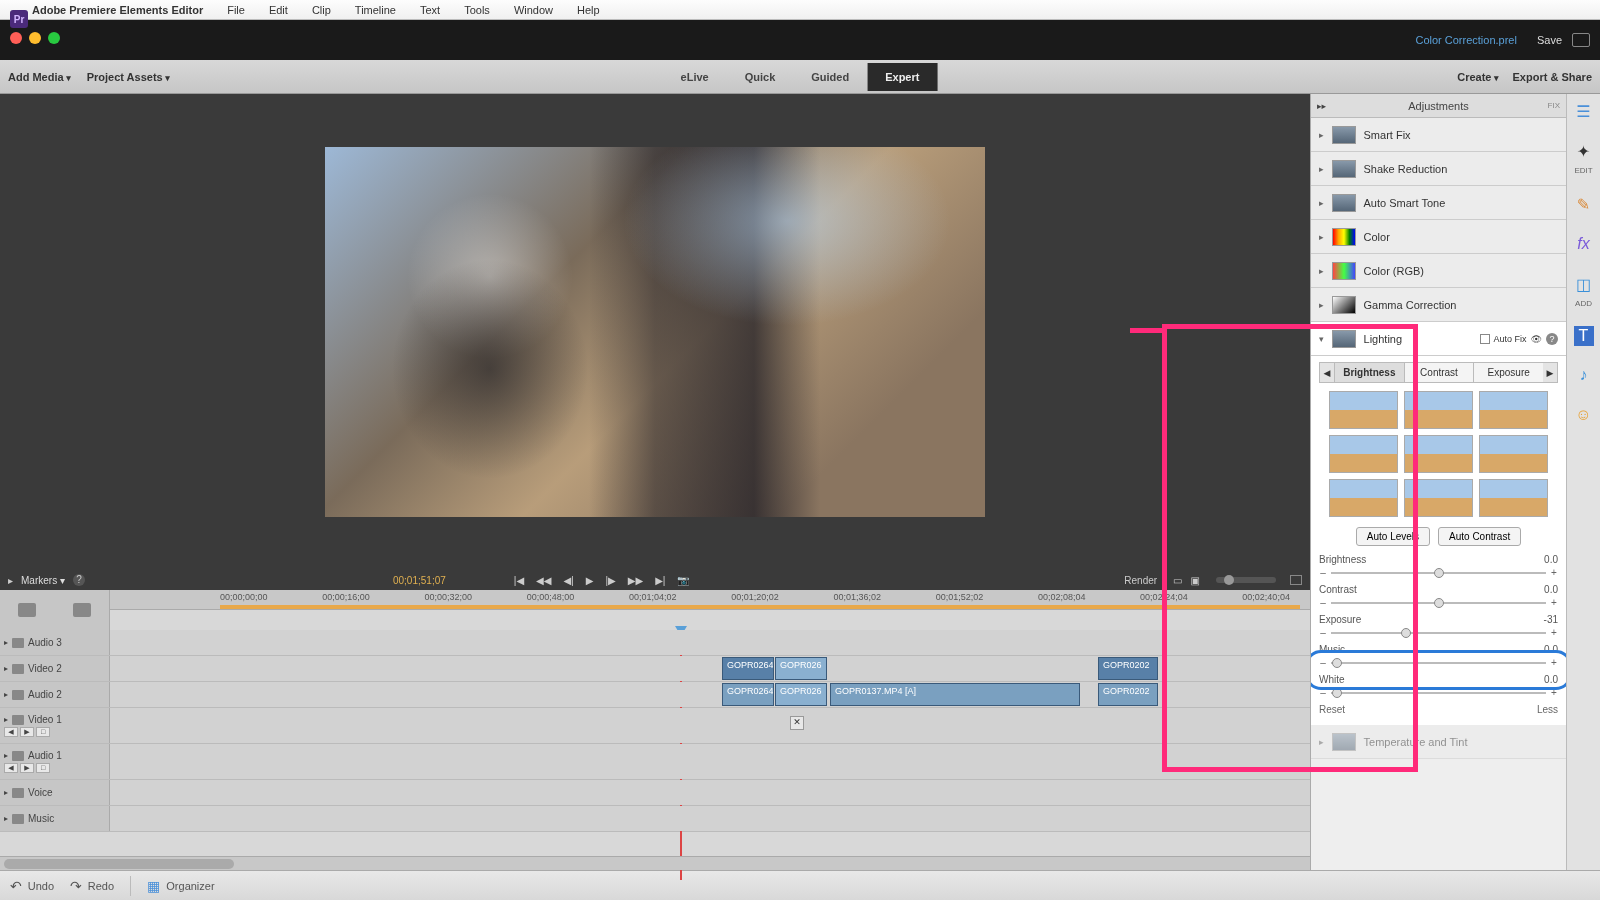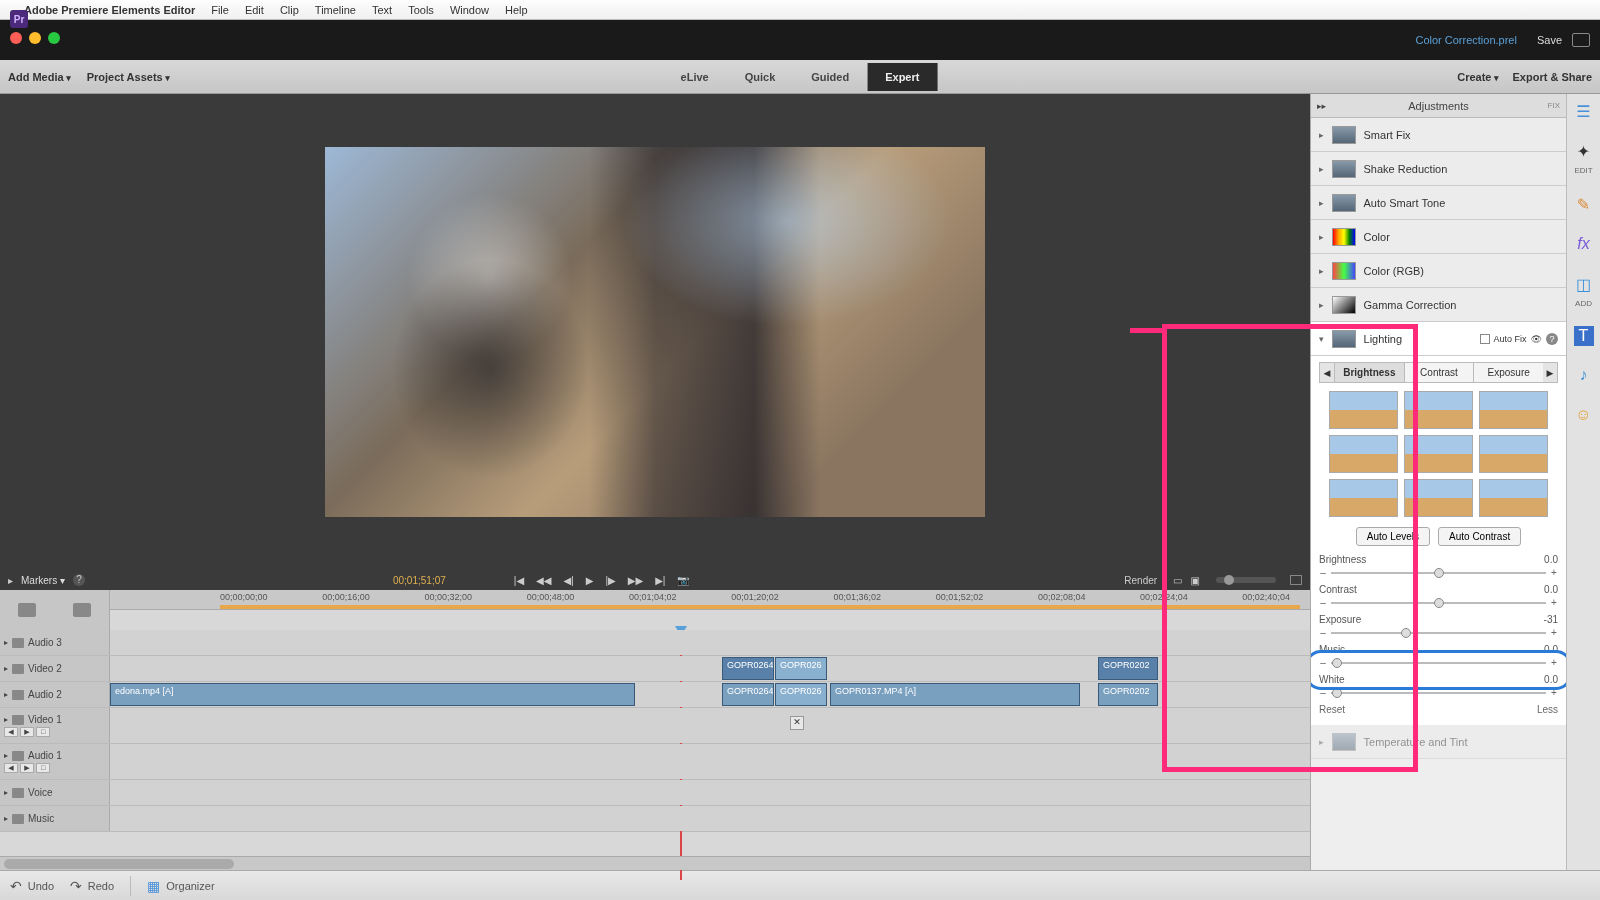--- a/index.html
+++ b/index.html
@@ -1,19 +1,19 @@
 <!DOCTYPE html>
 <html><head>
 <meta charset="utf-8">
 <style>
 * { margin:0; padding:0; box-sizing:border-box; font-family:"Lucida Grande","Helvetica Neue",Arial,sans-serif; }
 body { width:1600px; height:900px; background:#e8e8e8; overflow:hidden; font-size:11px; color:#333; position:relative; }
 
 
-.mac-menubar { height:20px; background:linear-gradient(#fdfdfd,#f0f0f0); border-bottom:1px solid #bbb; display:flex; align-items:center; padding:0 8px; gap:16px; }
+.mac-menubar { height:20px; background:linear-gradient(#fdfdfd,#f0f0f0); border-bottom:1px solid #bbb; display:flex; align-items:center; padding:0 8px; gap:24px; }
 .mac-menubar .apple { font-size:13px; }
 .mac-menubar .app-name { font-weight:bold; }
 .mac-menubar span { cursor:default; }
 
 
 .win-chrome { height:40px; background:#1a1a1a; display:flex; align-items:center; justify-content:flex-end; padding:0 10px; position:relative; }
 .traffic { position:absolute; left:10px; top:12px; display:flex; gap:7px; }
 .traffic div { width:12px; height:12px; border-radius:50%; }
 .tl-close{background:#ff5f57;} .tl-min{background:#ffbd2e;} .tl-max{background:#28c940;}
 .pr-logo{position:absolute;left:10px;top:10px;width:18px;height:18px;background:#4b2a7b;border-radius:3px;display:flex;align-items:center;justify-content:center;color:#d3b5ff;font-size:10px;font-weight:bold;}
@@ -243,21 +243,20 @@
               <div class="clip" style="left: 988px; width: 60px;">GOPR0202</div>
             </div>
         </div>
         <div class="trackrow">
           <div class="trackhead">
               <span class="tri">▸</span>
               <span class="spk"></span>
               <span>Audio 2</span>
             </div>
           <div class="trackbody" id="tb-a2">
-              <div class="clip audio" style="left: 0px; width: 525px;">edona.mp4 [A]</div>
               <div class="clip audio" style="left: 612px; width: 52px;">GOPR0264.</div>
               <div class="clip audio sel" style="left: 665px; width: 52px;">GOPR026</div>
               <div class="clip audio" style="left: 720px; width: 250px;">GOPR0137.MP4 [A]</div>
               <div class="clip audio" style="left: 988px; width: 60px;">GOPR0202</div>
             </div>
         </div>
         <div class="trackrow tall">
           <div class="trackhead" style="flex-direction:column;align-items:flex-start;justify-content:center;gap:2px;">
             <div style="display:flex;gap:4px;align-items:center;">
                 <span class="tri">▸</span>

